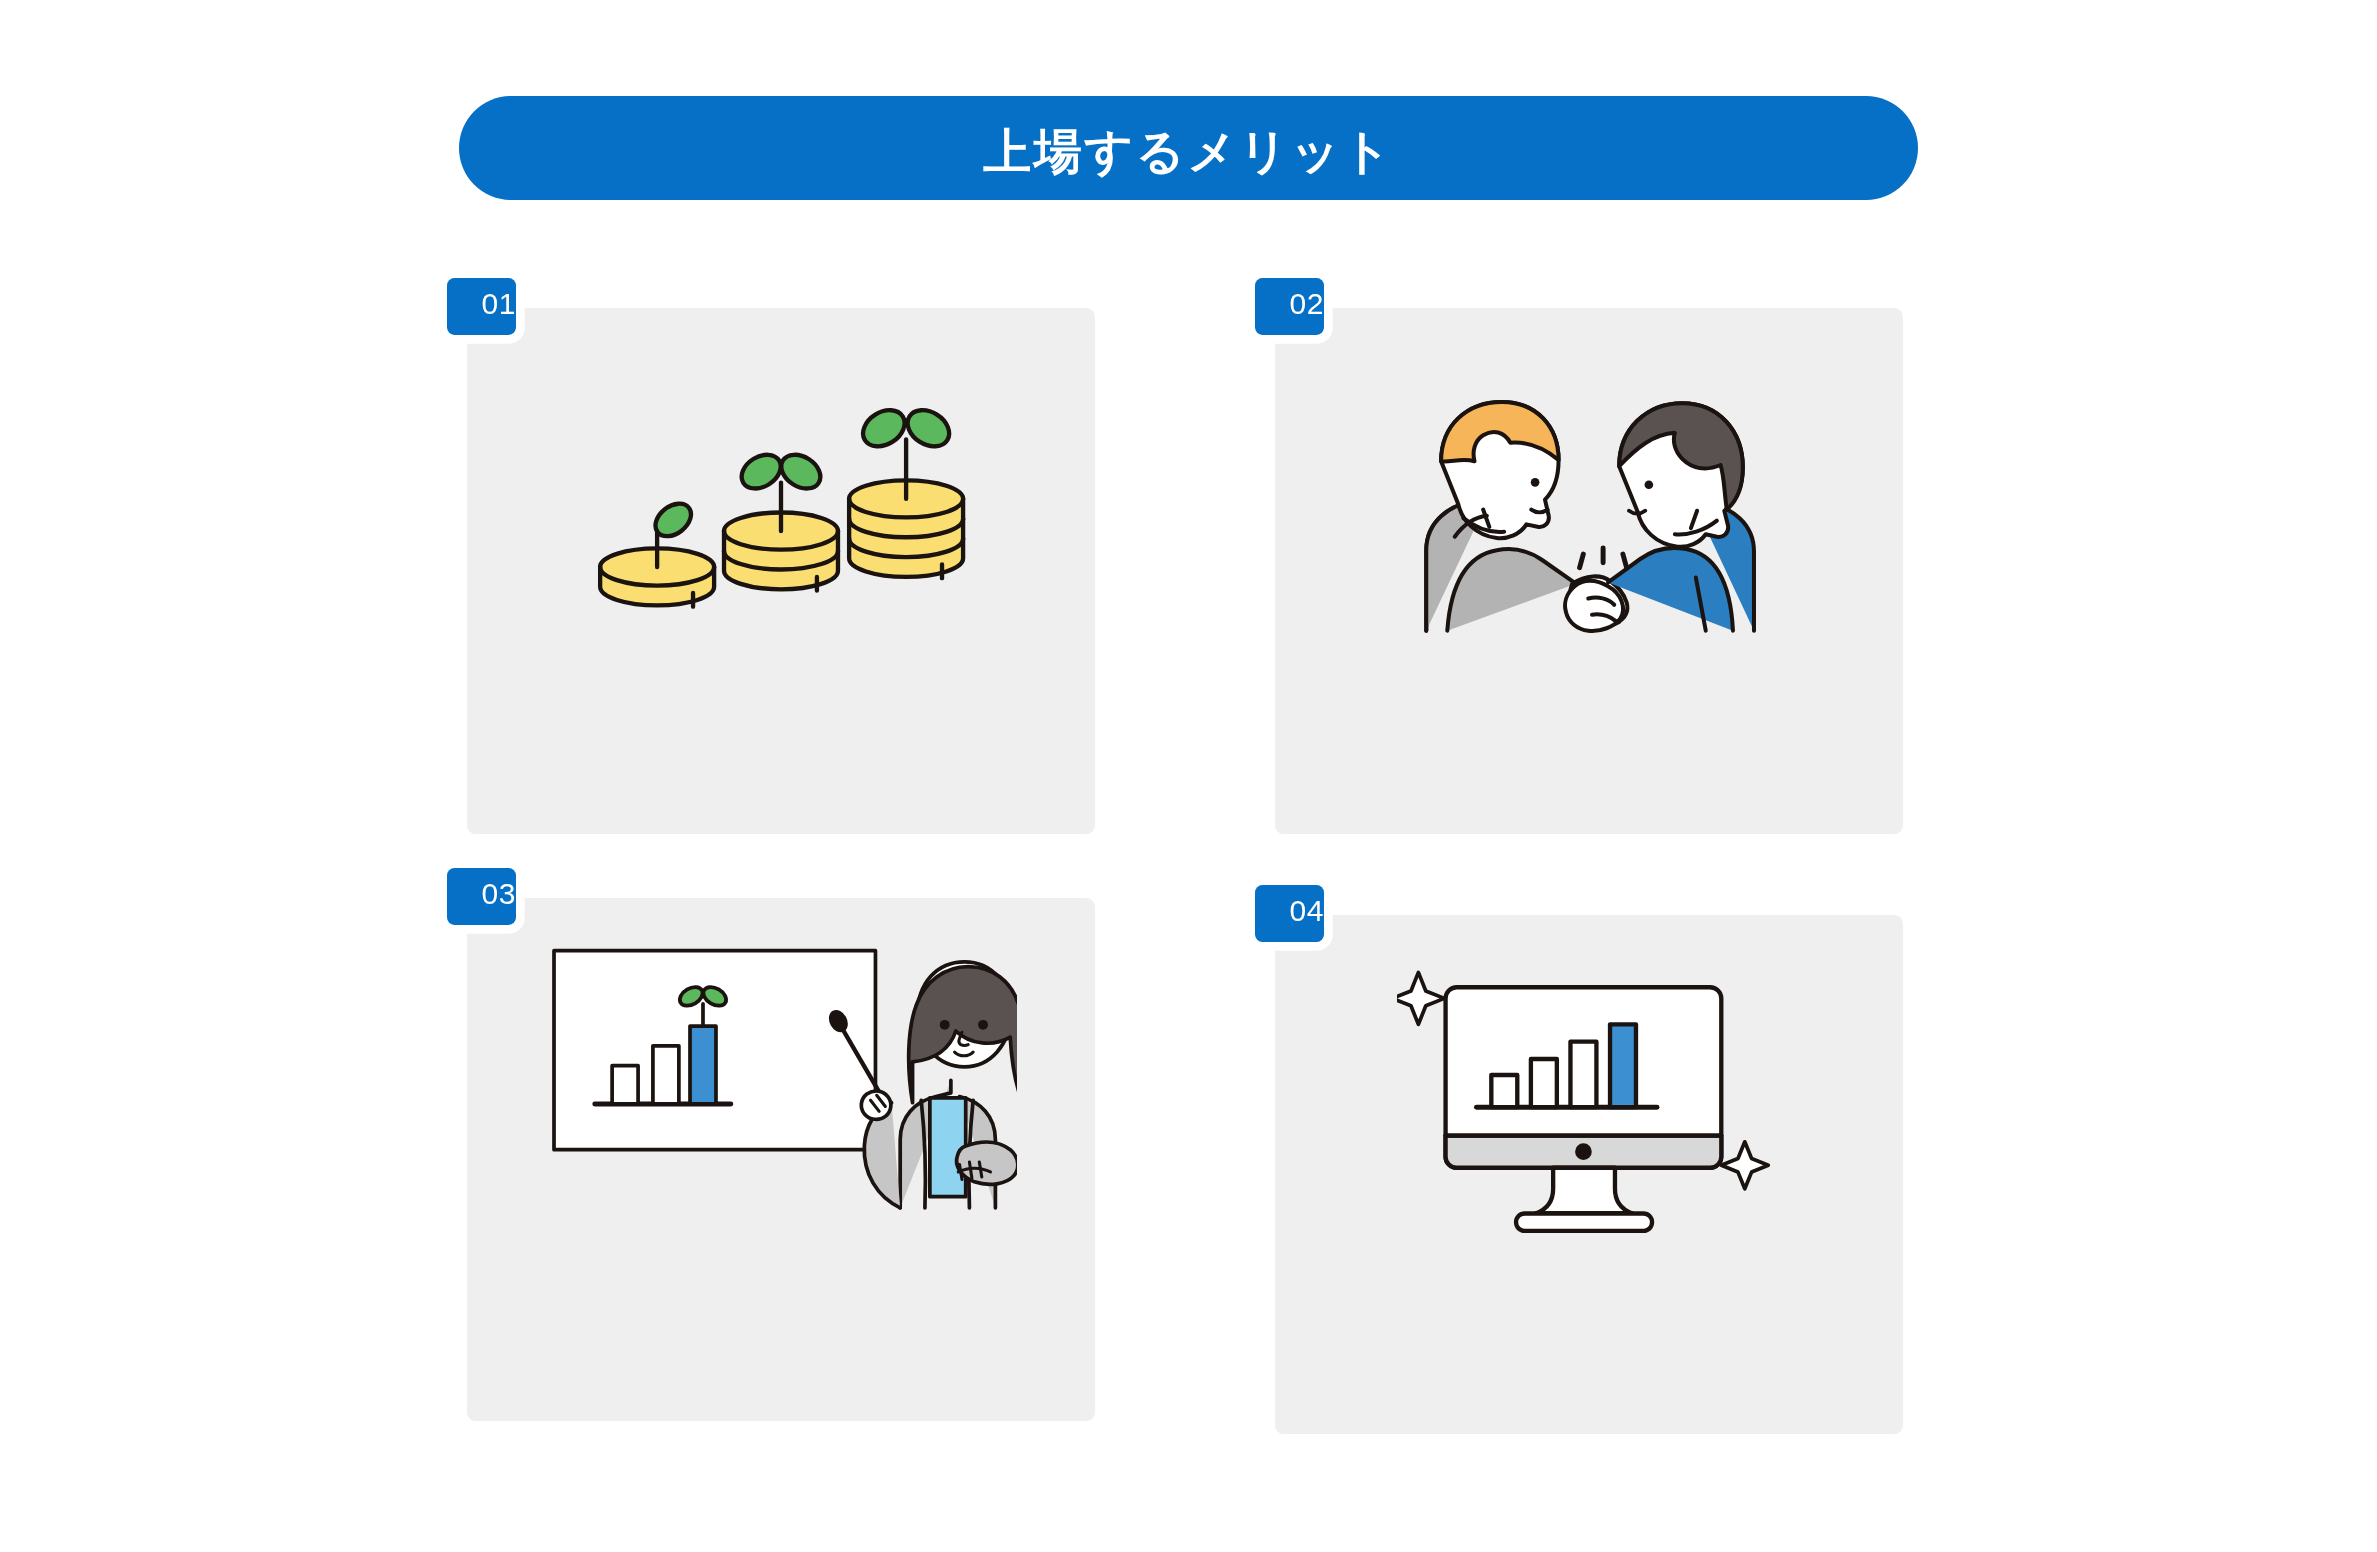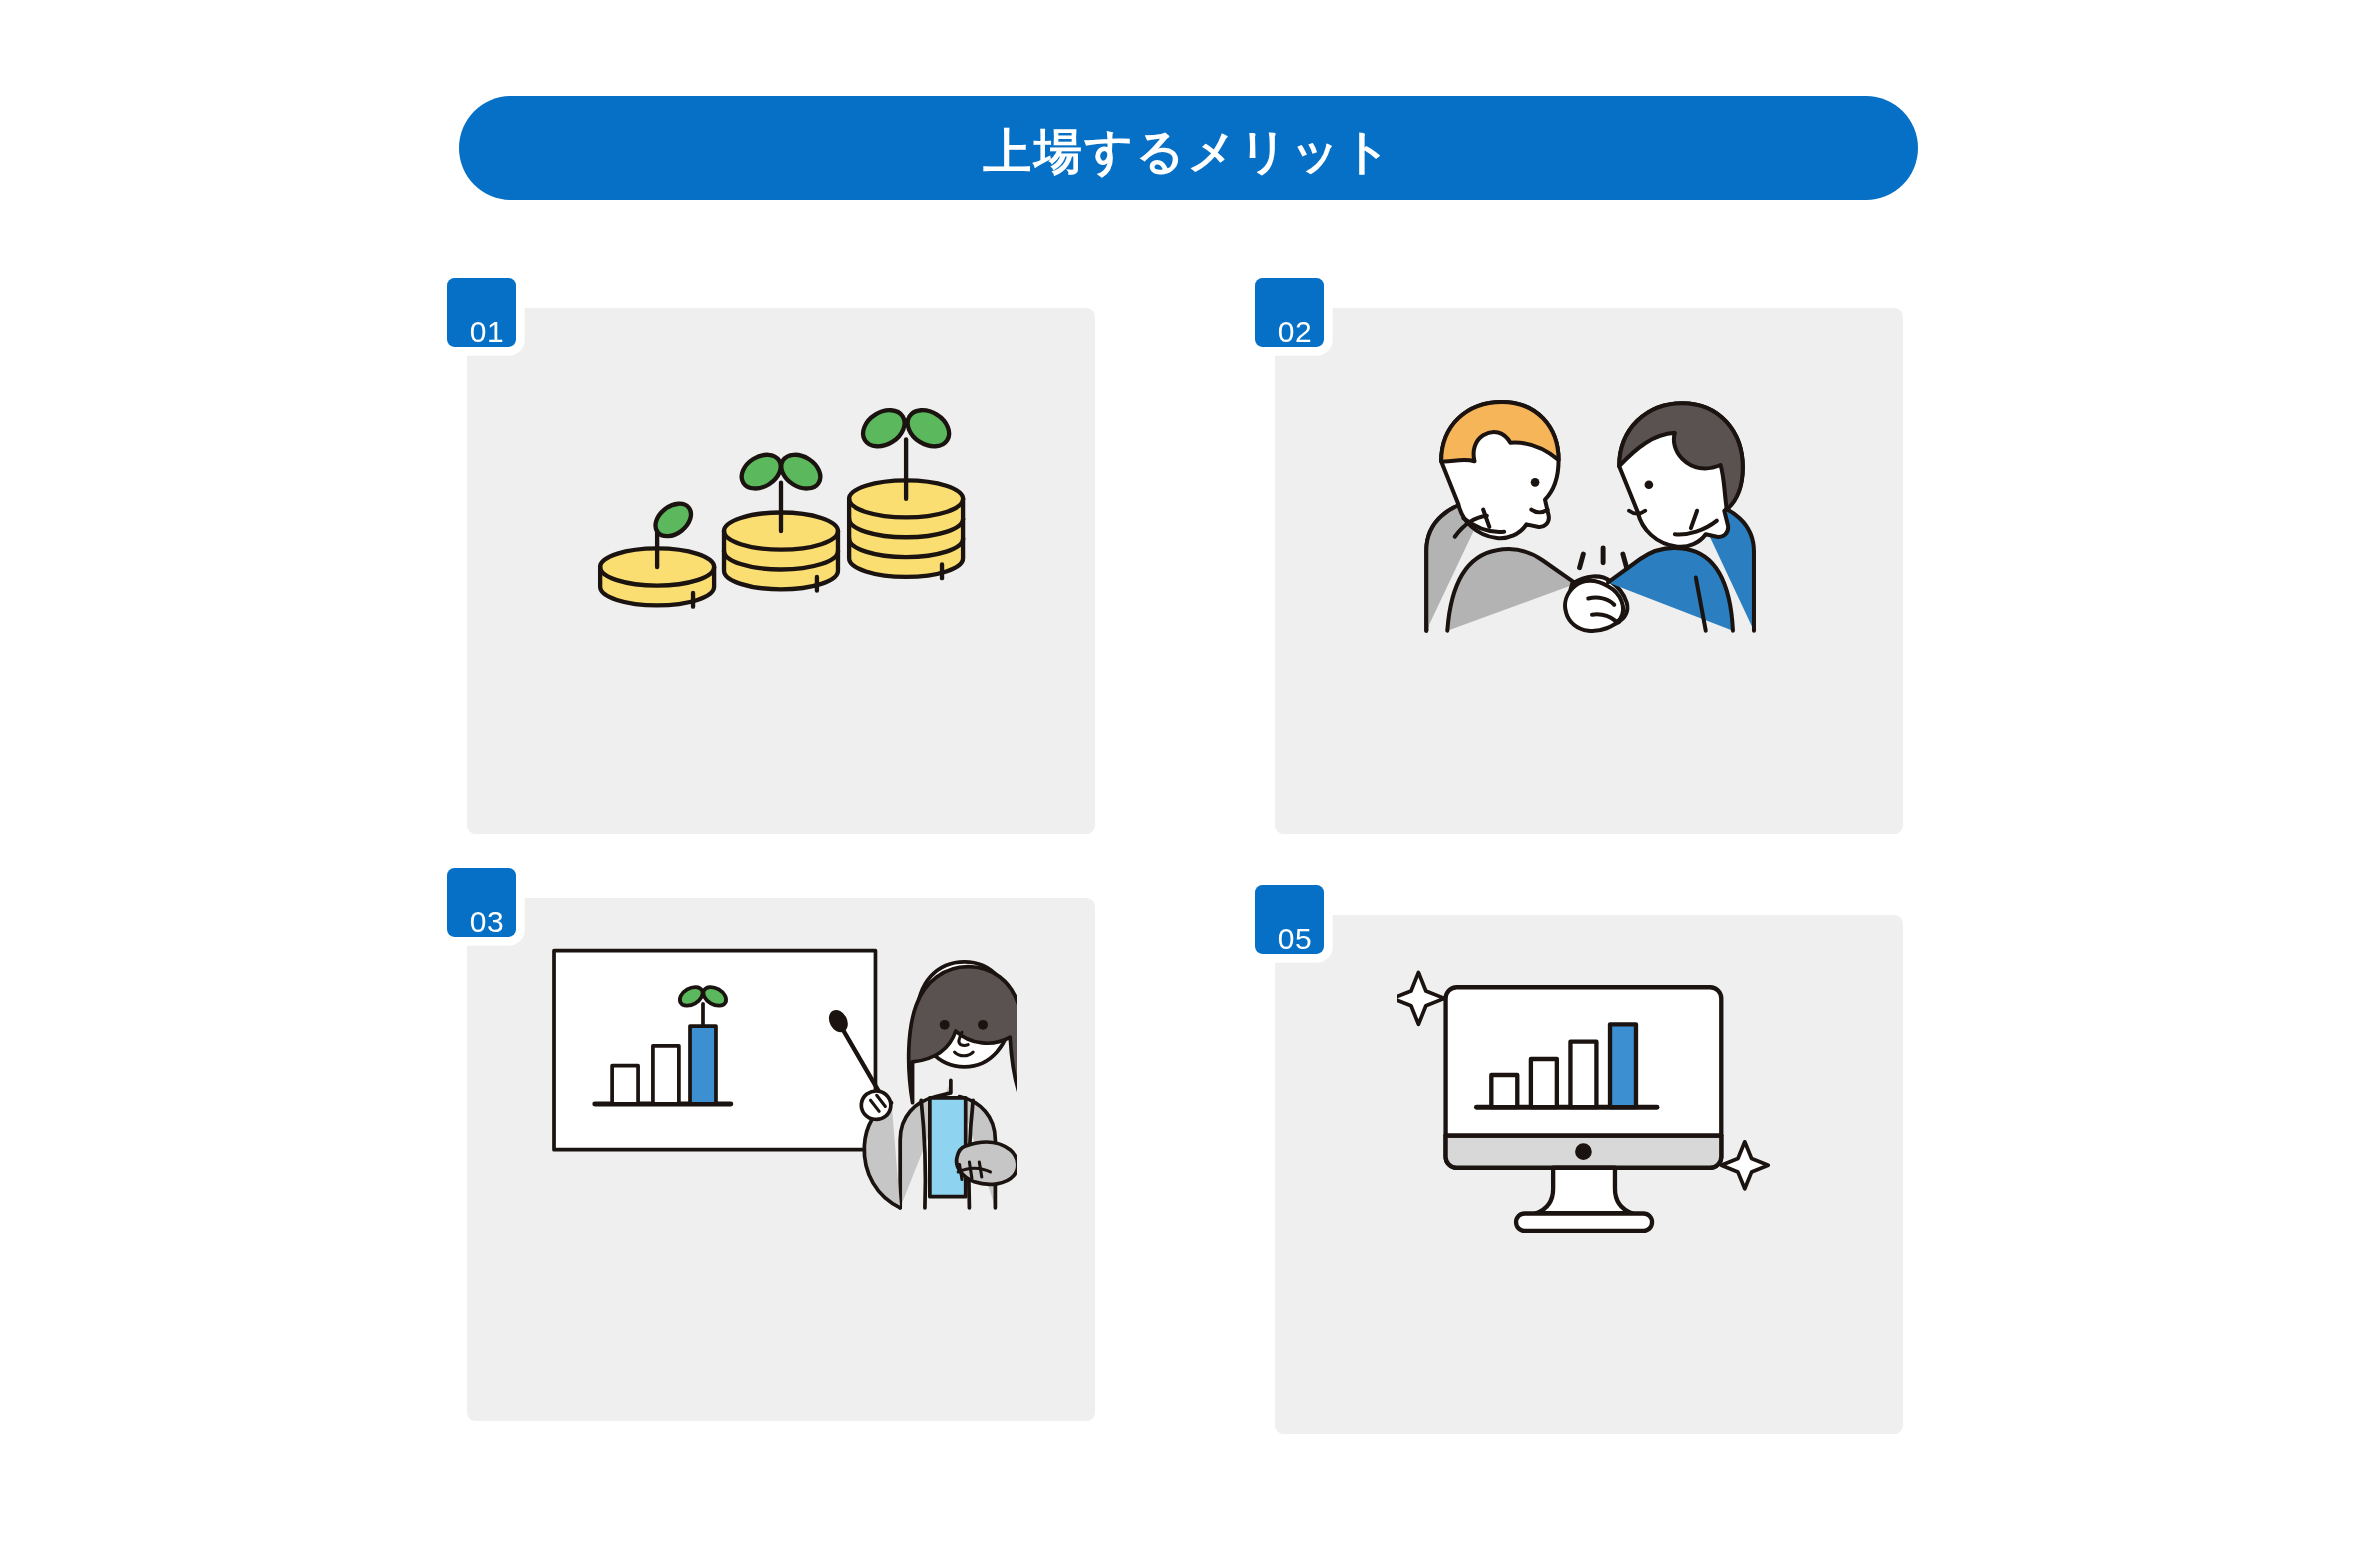--- a/index.html
+++ b/index.html
@@ -54,29 +54,29 @@
   .card-01 { left: 467px;  top: 308px;  width: 628px; height: 526px; }
   .card-02 { left: 1275px; top: 308px;  width: 628px; height: 526px; }
   .card-03 { left: 467px;  top: 898px; width: 628px; height: 523px; }
   .card-04 { left: 1275px; top: 915px; width: 628px; height: 519px; }
 
   .badge {
     position: absolute;
     left: -20px;
     top: -30px;
     width: 69px;
-    height: 69px;
+    height: 57px;
     background: #0570C5;
     border-radius: 7.4px;
     box-shadow: 0 0 0 8.7px #ffffff;
     display: flex;
     align-items: flex-end;
-    justify-content: center;
+    justify-content: flex-end;
     box-sizing: border-box;
-    padding: 0 0 0 11px;
+    padding: 0 0 16px 11px;
   }
   .badge-label {
     color: #ffffff;
     font-size: 30px;
     font-weight: normal;
     line-height: 1;
     letter-spacing: 0.6px;
   }
 
   .card-art {
@@ -270,21 +270,21 @@
           <path d="M666 372 c16-8 36-8 52 0" fill="none" stroke-width="5"></path>
           <path d="M668 360 l4 24 M684 356 l4 26 M700 356 l4 24" fill="none" stroke-width="5"></path>
         </g>
       </svg>
     </div>
 
   </div>
 
   <div class="card card-04">
     <div class="badge">
-      <span class="badge-label">05</span>
+      <span class="badge-label">04</span>
     </div>
     <div class="card-art art-04">
       <svg width="384" height="272" viewBox="0 0 620 440" xmlns="http://www.w3.org/2000/svg">
         <g stroke="#1A1310" stroke-width="7" stroke-linecap="round" stroke-linejoin="round">
 
           <rect x="78" y="36" width="446" height="292" rx="18" fill="#ffffff"></rect>
 
           <path d="M78 276 h446 v34 a18 18 0 0 1 -18 18 h-410 a18 18 0 0 1 -18 -18 z" fill="#D8D8D8"></path>
           <line x1="78" y1="276" x2="524" y2="276"></line>
           <circle cx="301" cy="302" r="10" fill="#1A1310"></circle>

